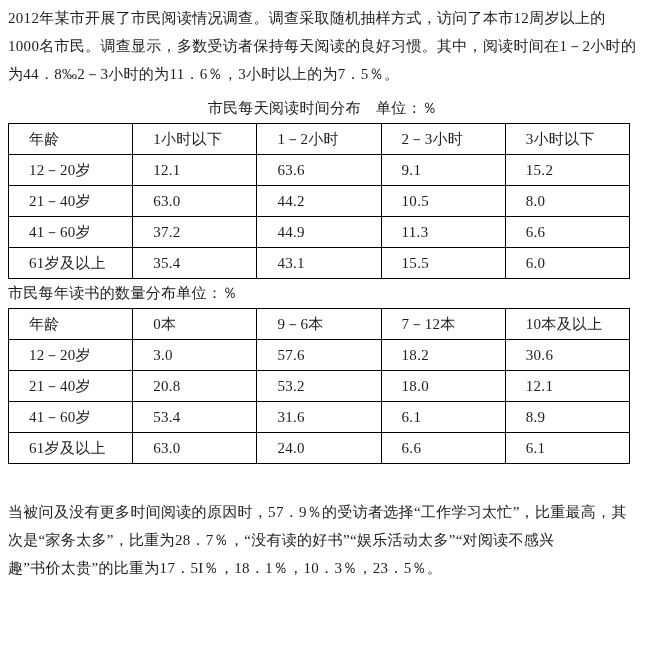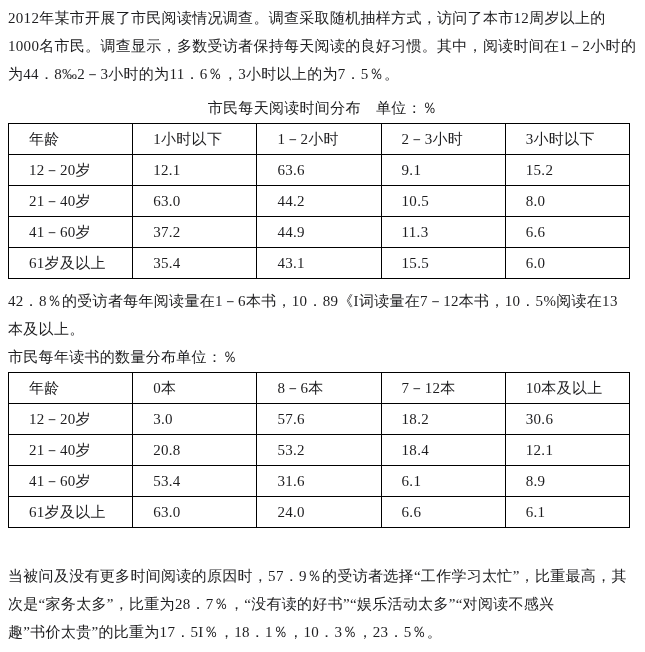--- a/index.html
+++ b/index.html
@@ -101,53 +101,51 @@
       <tr>
         <td>61岁及以上</td>
         <td>35.4</td>
         <td>43.1</td>
         <td>15.5</td>
         <td>6.0</td>
       </tr>
     </tbody>
   </table>
 
-  <p id="between-paragraph" class="para">42．8％的受访者每年阅读量在1－6本书，10．89《I词读量在7－12本书，10．5%阅读在13
-本及以上。</p>
 
   <p id="books-count-title" class="table-title">市民每年读书的数量分布单位：％</p>
 
   <table class="data-table">
     <colgroup>
         <col>
         <col>
         <col>
         <col>
         <col>
       </colgroup>
     <tbody>
       <tr>
         <th>年龄</th>
         <th>0本</th>
-        <th>8－6本</th>
+        <th>9－6本</th>
         <th>7－12本</th>
         <th>10本及以上</th>
       </tr>
       <tr>
         <td>12－20岁</td>
         <td>3.0</td>
         <td>57.6</td>
         <td>18.2</td>
         <td>30.6</td>
       </tr>
       <tr>
         <td>21－40岁</td>
         <td>20.8</td>
         <td>53.2</td>
-        <td>18.4</td>
+        <td>18.0</td>
         <td>12.1</td>
       </tr>
       <tr>
         <td>41－60岁</td>
         <td>53.4</td>
         <td>31.6</td>
         <td>6.1</td>
         <td>8.9</td>
       </tr>
       <tr>

